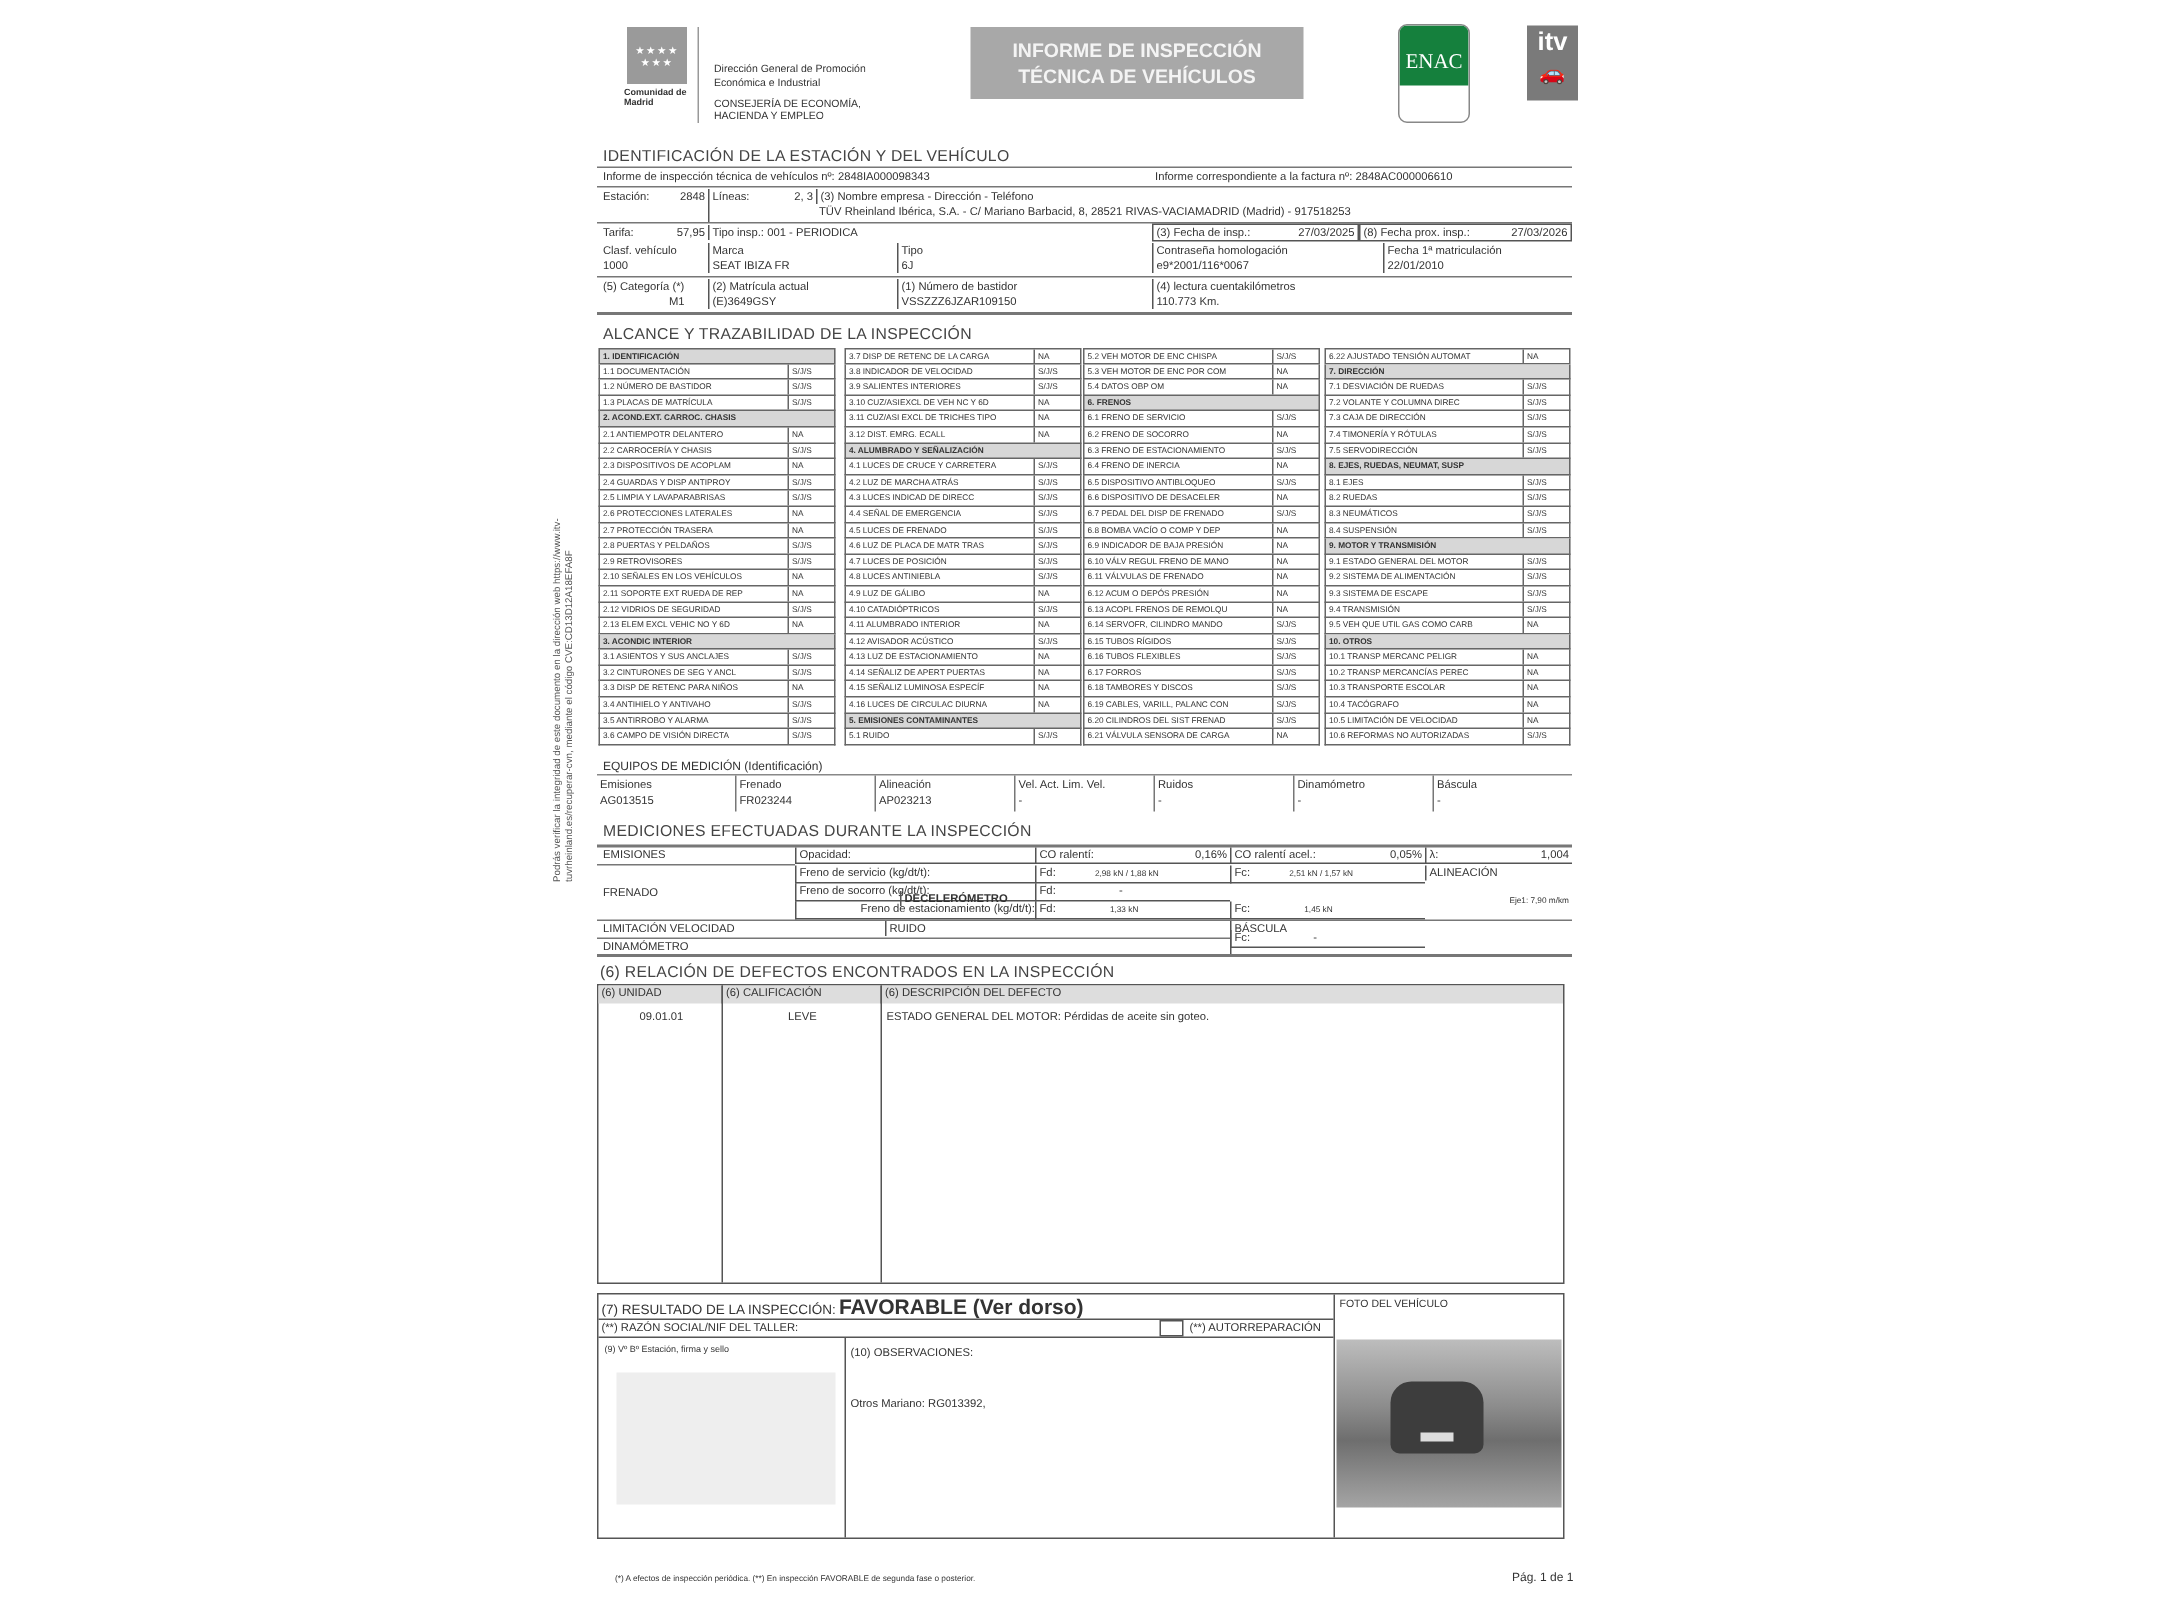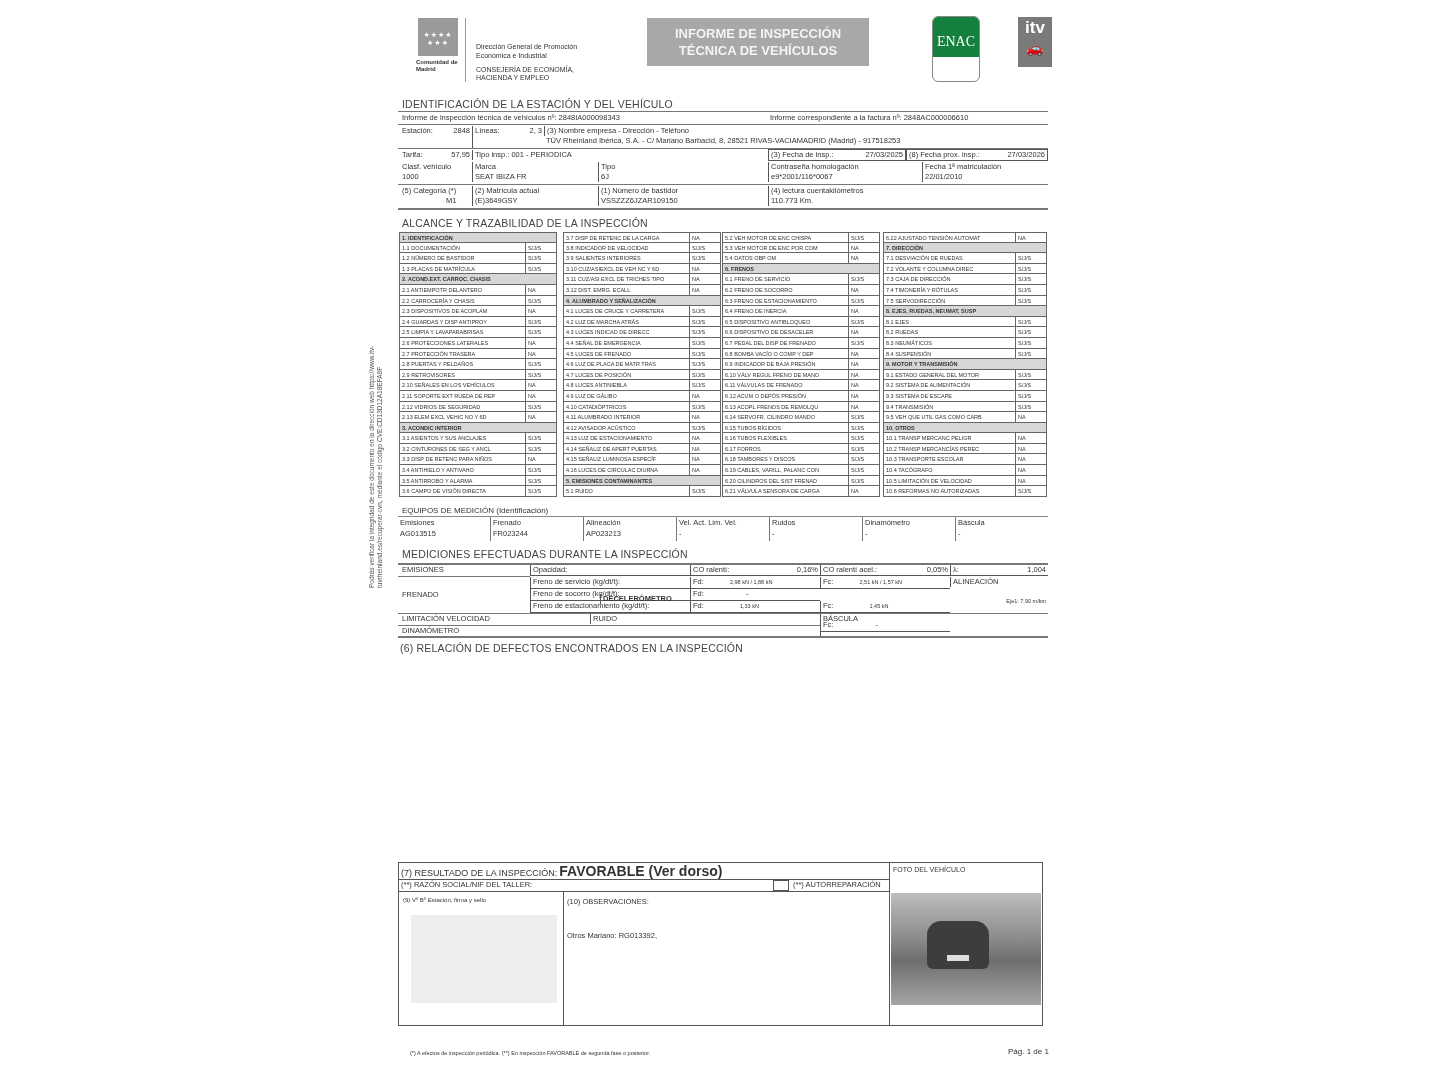--- a/index.html
+++ b/index.html
@@ -555,36 +555,46 @@
   <div class="cell bl bb" style="left:552px;top:551px;width:98px;height:11px;"><span>λ:</span><span style="float:right;padding-right:2px;">1,004</span></div>
   <div class="abs" style="left:0;top:562px;width:132px;height:1px;background:#777;"></div>
 
   <div class="cell" style="left:2px;top:576px;width:130px;">FRENADO</div>
   <div class="cell bl bb" style="left:132px;top:563px;width:160px;height:12px;">Freno de servicio (kg/dt/t):</div>
   <div class="cell bl bb" style="left:292px;top:563px;width:130px;height:12px;"><span>Fd:</span> <span style="font-size:5.5px;padding-left:24px;">2,98 kN / 1,88 kN</span></div>
   <div class="cell bl bb" style="left:422px;top:563px;width:130px;height:12px;"><span>Fc:</span> <span style="font-size:5.5px;padding-left:24px;">2,51 kN / 1,57 kN</span></div>
   <div class="cell bl bb" style="left:132px;top:575px;width:160px;height:12px;">Freno de socorro (kg/dt/t):</div>
   <div class="cell bl bb" style="left:292px;top:575px;width:130px;height:12px;"><span>Fd:</span> <span style="padding-left:40px;">-</span></div>
   <div class="cell bl bb" style="left:422px;top:606px;width:130px;height:12px;"><span>Fc:</span> <span style="padding-left:40px;">-</span></div>
-  <div class="cell bl bb" style="left:132px;top:587px;width:160px;height:12px;">Freno de estacionamiento (kg/dt/t):</div>
+  <div class="cell bl bb" style="left:132px;top:587px;width:160px;height:12px;text-align:right;">Freno de estacionamiento (kg/dt/t):</div>
   <div class="cell bl bb" style="left:292px;top:587px;width:130px;height:12px;"><span>Fd:</span> <span style="font-size:5.5px;padding-left:34px;">1,33 kN</span></div>
   <div class="cell bl bb" style="left:422px;top:587px;width:130px;height:12px;"><span>Fc:</span> <span style="font-size:5.5px;padding-left:34px;">1,45 kN</span></div>
   <div class="cell bl" style="left:552px;top:563px;width:98px;">ALINEACIÓN</div>
   <div class="cell" style="left:552px;top:582px;width:96px;text-align:right;font-size:5.5px;">Eje1: 7,90 m/km</div>
 
   <div class="abs" style="left:0;top:599px;width:650px;height:1px;background:#777;"></div>
   <div class="cell" style="left:2px;top:600px;width:190px;">LIMITACIÓN VELOCIDAD</div>
   <div class="cell bl" style="left:192px;top:600px;width:230px;">RUIDO</div>
   <div class="cell bl" style="left:422px;top:600px;width:228px;height:22px;">BÁSCULA</div>
   <div class="abs" style="left:0;top:611px;width:422px;height:1px;background:#777;"></div>
   <div class="cell" style="left:2px;top:612px;width:200px;">DINAMÓMETRO</div>
   <div class="cell bl" style="left:202px;top:580px;width:220px;font-weight:bold;">DECELERÓMETRO</div>
   <div class="abs" style="left:0;top:622px;width:650px;height:2px;background:#777;"></div>
 
   <div class="abs sec" style="left:2px;top:628px;">(6) RELACIÓN DE DEFECTOS ENCONTRADOS EN LA INSPECCIÓN</div>
+  <div class="abs bx" style="left:0;top:642px;width:645px;height:200px;border-width:1.5px;">
+    <div class="cell" style="left:0;top:0;width:82px;height:12px;background:#ddd;">(6) UNIDAD</div>
+    <div class="cell bl" style="left:82px;top:0;width:106px;height:12px;background:#ddd;">(6) CALIFICACIÓN</div>
+    <div class="cell bl" style="left:188px;top:0;width:455px;height:12px;background:#ddd;">(6) DESCRIPCIÓN DEL DEFECTO</div>
+    <div class="abs" style="left:82px;top:0;width:1px;height:198px;background:#555;"></div>
+    <div class="abs" style="left:188px;top:0;width:1px;height:198px;background:#555;"></div>
+    <div class="cell" style="left:0;top:16px;width:82px;text-align:center;">09.01.01</div>
+    <div class="cell" style="left:82px;top:16px;width:106px;text-align:center;">LEVE</div>
+    <div class="cell" style="left:190px;top:16px;width:450px;">ESTADO GENERAL DEL MOTOR: Pérdidas de aceite sin goteo.</div>
+  </div>
 
   <div class="abs bx" style="left:0;top:848px;width:645px;height:164px;border-width:1.5px;">
     <div class="cell" style="left:0;top:1px;width:490px;height:15px;line-height:14px;">
       <span style="font-size:9px;">(7) RESULTADO DE LA INSPECCIÓN:</span>
       <span class="fav">FAVORABLE (Ver dorso)</span>
     </div>
     <div class="abs" style="left:0;top:16px;width:490px;height:1px;background:#555;"></div>
     <div class="cell" style="left:0;top:17px;width:410px;">(**) RAZÓN SOCIAL/NIF DEL TALLER:</div>
     <div class="abs bx" style="left:374px;top:17px;width:16px;height:11px;"></div>
     <div class="cell" style="left:392px;top:17px;width:98px;">(**) AUTORREPARACIÓN</div>

